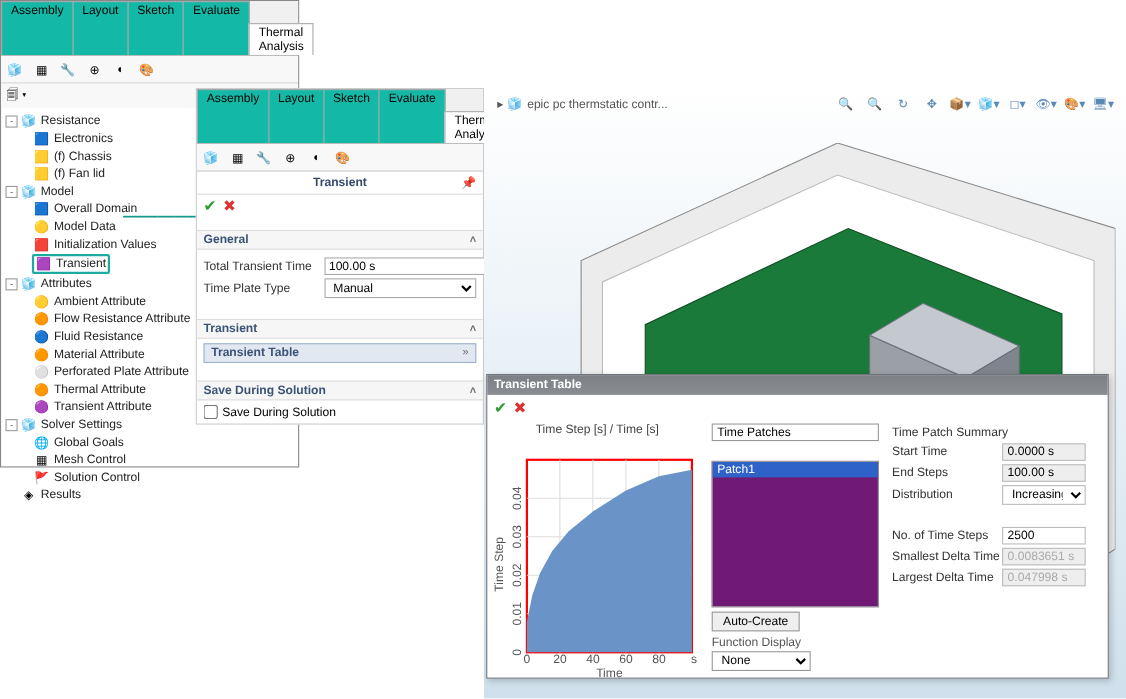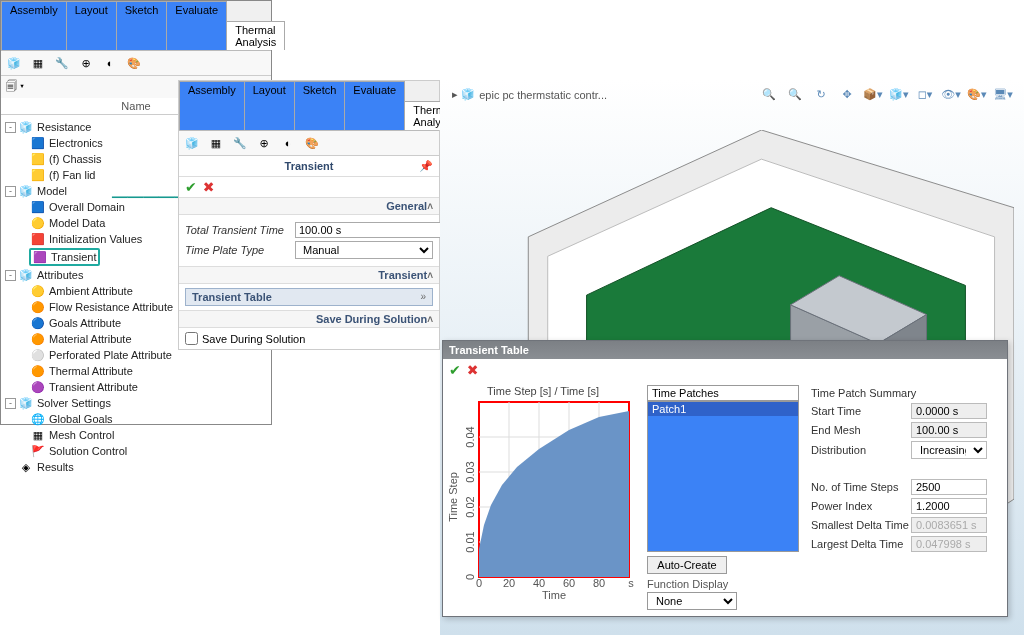--- a/index.html
+++ b/index.html
@@ -1,67 +1,67 @@
 <!DOCTYPE html>
 <html><head>
 <meta charset="utf-8">
 <style>
 * { margin: 0; padding: 0; box-sizing: border-box; font-family: "Segoe UI", Tahoma, sans-serif; font-size: 11px; }
 body { width: 1024px; height: 635px; background: #fff; position: relative; overflow: hidden; }
 
 
 .panel-a { position: absolute; left: 0; top: 0; width: 272px; height: 425px; background: #fff; border: 1px solid #888; }
 .tabs { display: flex; background: #f0f0f0; border-bottom: 1px solid #bbb; }
-.tab { padding: 2px 8px; border: 1px solid #aaa; border-bottom: none; margin-right: -1px; background: #3b82f6; cursor: pointer; }
+.tab { padding: 2px 8px; border: 1px solid #aaa; border-bottom: none; margin-right: -1px; background: #14b8a6; cursor: pointer; }
 .tab.active { background: #fff; font-weight: normal; margin-top: 20px; }
 .toolbar { display: flex; padding: 2px; border-bottom: 1px solid #ccc; background: #f8f8f8; gap: 2px; }
 .tbtn { width: 22px; height: 20px; display: flex; align-items: center; justify-content: center; border: 1px solid transparent; }
 .column-head { padding: 2px; text-align: center; background: #fff; border-bottom: 1px solid #ccc; color: #555; }
 .tree { padding: 4px 0; overflow: auto; }
 .tree-row { display: flex; align-items: center; padding: 1px 4px; white-space: nowrap; cursor: default; }
 .tree-row.actions { gap: 6px; padding: 2px 6px; }
 .tree-row .exp { width: 11px; height: 11px; border: 1px solid #999; color: #666; font-size: 9px; line-height: 8px; text-align: center; margin-right: 3px; cursor: pointer; }
 .tree-row .icon { width: 14px; height: 14px; margin-right: 4px; display: inline-flex; align-items: center; justify-content: center; }
 .tree-row .label { color: #222; }
 .selected-box { border: 2px solid #1faaa0; border-radius: 2px; padding: 0 2px; }
 .arrow-right { color: #16998f; font-size: 22px; position: absolute; }
 
 
 .panel-b { position: absolute; left: 178px; top: 80px; width: 262px; background: #fff; border: 1px solid #ccc; }
 .panel-b .tabs { }
 .pm-title { text-align: center; font-weight: bold; padding: 4px; border-bottom: 1px solid #ddd; position: relative; color: #314a6d; }
 .pm-title .pin { position: absolute; right: 6px; top: 4px; color: #9a9a9a; cursor: pointer; }
-.grp-head { display: flex; justify-content: flex-end; align-items: center; padding: 2px 6px; background: #f6f6f6; border-top: 1px solid #ddd; border-bottom: 1px solid #ddd; color: #3b5376; font-weight: bold; }
+.grp-head { display: flex; justify-content: space-between; align-items: center; padding: 2px 6px; background: #f6f6f6; border-top: 1px solid #ddd; border-bottom: 1px solid #ddd; color: #3b5376; font-weight: bold; margin-top: 12px; }
 .grp-body { padding: 4px 6px; }
 .fld { display: flex; align-items: center; margin: 3px 0; gap: 4px; }
-.fld label { flex: 0 0 106px; color: #333; font-style: italic; }
+.fld label { flex: 0 0 106px; color: #333; }
 .fld input[type=text], .fld select { flex: 1; border: 1px solid #aaa; padding: 1px 3px; background: #fff; }
 .btn-row { display: flex; align-items: center; }
 .btn-row button { flex: 1; text-align: left; padding: 2px 6px; border: 1px solid #9db2cc; background: #e1e8f1; display: flex; justify-content: space-between; }
 .chk { display: flex; align-items: center; gap: 4px; }
 
 
 .panel-c { position: absolute; left: 440px; top: 80px; right: 0; height: 555px; background: linear-gradient(#ffffff, #cfe0ec); }
 .breadcrumb { position: absolute; left: 12px; top: 8px; display: flex; align-items: center; gap: 4px; color: #555; }
 .viewtools { position: absolute; right: 10px; top: 4px; display: flex; gap: 4px; }
 .viewtools .vt { width: 22px; height: 20px; display: flex; align-items: center; justify-content: center; color: #5a89b7; }
 
 
 .model3d { position: absolute; left: 30px; top: 50px; right: 10px; bottom: 10px; }
 
 
 .dlg { position: absolute; left: 442px; top: 340px; width: 566px; height: 277px; background: #fff; border: 1px solid #6f737a; box-shadow: 2px 2px 6px rgba(0,0,0,0.2); }
 .dlg-title { background: linear-gradient(#7c8085,#8a8e93); color: #fff; padding: 3px 6px; font-weight: bold; }
 .dlg-body { display: flex; height: calc(100% - 42px); }
 .dlg-actions { padding: 3px 6px; display: flex; gap: 6px; }
 .chart-pane { width: 200px; padding: 4px; }
-.chart-title { text-align: center; color: #444; margin-bottom: 0; }
+.chart-title { text-align: center; color: #444; margin-bottom: 16px; }
 .list-pane { width: 160px; padding: 4px; display: flex; flex-direction: column; }
 .smallbox { border: 1px solid #999; background: #fff; padding: 1px 4px; }
-.listbox { flex: 1; border: 1px solid #999; background: #3b82f6; margin-top: 0; }
+.listbox { flex: 1; border: 1px solid #999; background: #701a75; margin-top: 18px; }
 .listbox .sel { background: #2f62c9; color: #fff; padding: 1px 4px; }
 .auto-create { margin-top: 4px; padding: 2px 8px; border: 1px solid #9a9a9a; background: #efefef; width: 80px; }
 .summary-pane { flex: 1; padding: 6px 8px; }
 .summary-pane .srow { display: flex; align-items: center; margin: 3px 0; }
 .summary-pane .srow label { flex: 0 0 100px; color: #333; }
 .summary-pane .srow .val { width: 76px; border: 1px solid #bbb; background: #eee; padding: 1px 4px; }
 .summary-pane .srow select.val, .summary-pane .srow input.val { background: #fff; }
 .caret { font-size: 10px; color: #6a6a6a; }
 
 .sub-label { color:#555; margin-top:4px; }
@@ -83,21 +83,20 @@
     <div class="tbtn">🧊</div>
     <div class="tbtn">▦</div>
     <div class="tbtn">🔧</div>
     <div class="tbtn">⊕</div>
     <div class="tbtn">◐</div>
     <div class="tbtn">🎨</div>
   </div>
   <div class="toolbar" style="padding:1px 4px; border-bottom:none;">
     <div class="tbtn" style="width:auto;">🗐 ▾</div>
   </div>
-  <div class="column-head">Name</div>
   <div class="tree">
 
     <div class="tree-row" style="padding-left:4px;">
         <span class="exp">-</span>
         <span class="icon">🧊</span>
         <span class="label">Resistance</span>
       </div>
     <div class="tree-row" style="padding-left:30px;">
         <span class="icon">🟦</span>
         <span class="label">Electronics</span>
@@ -143,21 +142,21 @@
     <div class="tree-row" style="padding-left:30px;">
         <span class="icon">🟡</span>
         <span class="label">Ambient Attribute</span>
       </div>
     <div class="tree-row" style="padding-left:30px;">
         <span class="icon">🟠</span>
         <span class="label">Flow Resistance Attribute</span>
       </div>
     <div class="tree-row" style="padding-left:30px;">
         <span class="icon">🔵</span>
-        <span class="label">Goals Attribute</span>
+        <span class="label">Fluid Resistance</span>
       </div>
     <div class="tree-row" style="padding-left:30px;">
         <span class="icon">🟠</span>
         <span class="label">Material Attribute</span>
       </div>
     <div class="tree-row" style="padding-left:30px;">
         <span class="icon">⚪</span>
         <span class="label">Perforated Plate Attribute</span>
       </div>
     <div class="tree-row" style="padding-left:30px;">
@@ -336,37 +335,33 @@
       <div class="sub-label">Function Display</div>
       <select class="smallbox" style="width:90px; margin-top:2px;"><option>None</option></select>
     </div>
     <div class="summary-pane">
       <div style="color:#333; margin-bottom:4px;">Time Patch Summary</div>
       <div class="srow">
           <label>Start Time</label>
           <span class="val">0.0000 s</span>
         </div>
       <div class="srow">
-          <label>End Mesh</label>
+          <label>End Steps</label>
           <span class="val">100.00 s</span>
         </div>
       <div class="srow">
           <label>Distribution</label>
           <select class="val"><option>Increasing</option></select>
         </div>
       <div style="height:14px;"></div>
       <div class="srow">
           <label>No. of Time Steps</label>
           <input class="val" value="2500" style="">
         </div>
       <div class="srow">
-          <label>Power Index</label>
-          <input class="val" value="1.2000" style="">
-        </div>
-      <div class="srow">
           <label>Smallest Delta Time</label>
           <span class="val" style="color:#aaa;">0.0083651 s</span>
         </div>
       <div class="srow">
           <label>Largest Delta Time</label>
           <span class="val" style="color:#aaa;">0.047998 s</span>
         </div>
     </div>
   </div>
 </div>

